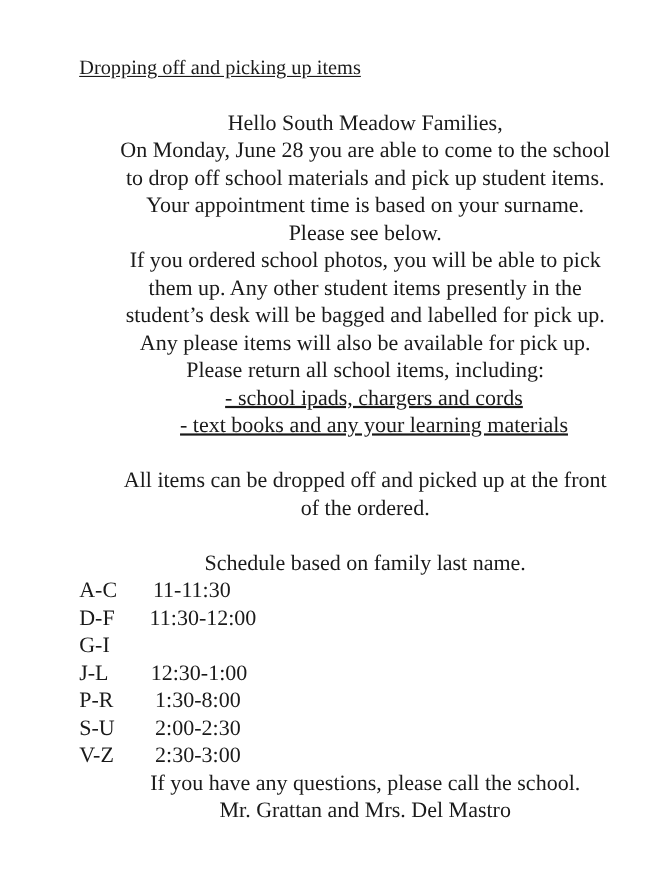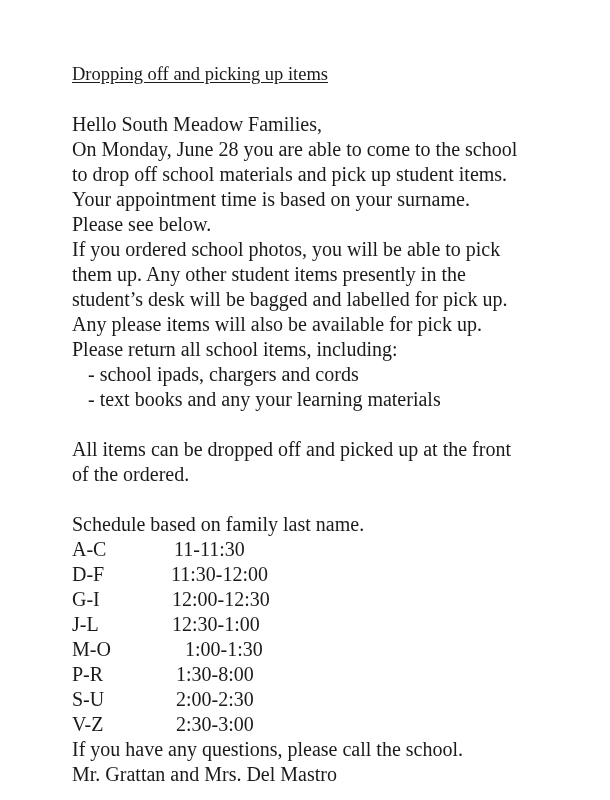--- a/index.html
+++ b/index.html
@@ -1,23 +1,23 @@
 <!DOCTYPE html>
 <html><head>
   <meta charset="utf-8">
   <style>
     html, body { margin: 0; padding: 0; background: #ffffff; }
     body { width: 610px; height: 800px; overflow: hidden; position: relative;
       font-family: "Liberation Serif", "DejaVu Serif", serif; color: #1a1a1a; }
     .page { position: absolute; left: 72px; top: 50px; width: 520px; font-size: 20px; line-height: 25px; }
-    .title { text-decoration: underline; text-underline-offset: 2px; font-size: 18.5px; margin: 12px 0 26px 0; line-height: 24px; }
-    .line { white-space: nowrap; }
-    .bullet { padding-left: 16px; }
+    .title { text-decoration: underline; text-underline-offset: 2px; font-size: 18.5px; margin: 0 0 26px 0; line-height: 24px; }
+    .line { white-space: nowrap; text-align: center; }
+    .bullet { padding-left: 16px; text-decoration: underline; }
     .gap { height: 25px; }
-    .sched-row { display: flex; white-space: nowrap; height: 25px; gap: 35px; }
+    .sched-row { display: flex; white-space: nowrap; height: 25px; }
     .sched-range { display: inline-block; }
     .sched-time { display: inline-block; }
     b { font-weight: normal; }
   </style>
 </head>
 <body>
 
 <div class="page">
   <div class="title">Dropping off and picking up items</div>
 
@@ -46,29 +46,24 @@
   <div class="sched-row">
     <span class="sched-range" style="width:67px">A-C</span>
     <span class="sched-time">11-11:30</span>
   </div>
   <div class="sched-row">
     <span class="sched-range" style="width:64px">D-F</span>
     <span class="sched-time">11:30-12:00</span>
   </div>
   <div class="sched-row">
     <span class="sched-range" style="width:65px">G-I</span>
-    <span class="sched-time">12:00-12:30</span>
   </div>
   <div class="sched-row">
     <span class="sched-range" style="width:65px">J-L</span>
     <span class="sched-time">12:30-1:00</span>
-  </div>
-  <div class="sched-row">
-    <span class="sched-range" style="width:78px">M-O</span>
-    <span class="sched-time">1:00-1:30</span>
   </div>
   <div class="sched-row">
     <span class="sched-range" style="width:69px">P-R</span>
     <span class="sched-time">1:30-8:00</span>
   </div>
   <div class="sched-row">
     <span class="sched-range" style="width:69px">S-U</span>
     <span class="sched-time">2:00-2:30</span>
   </div>
   <div class="sched-row">

